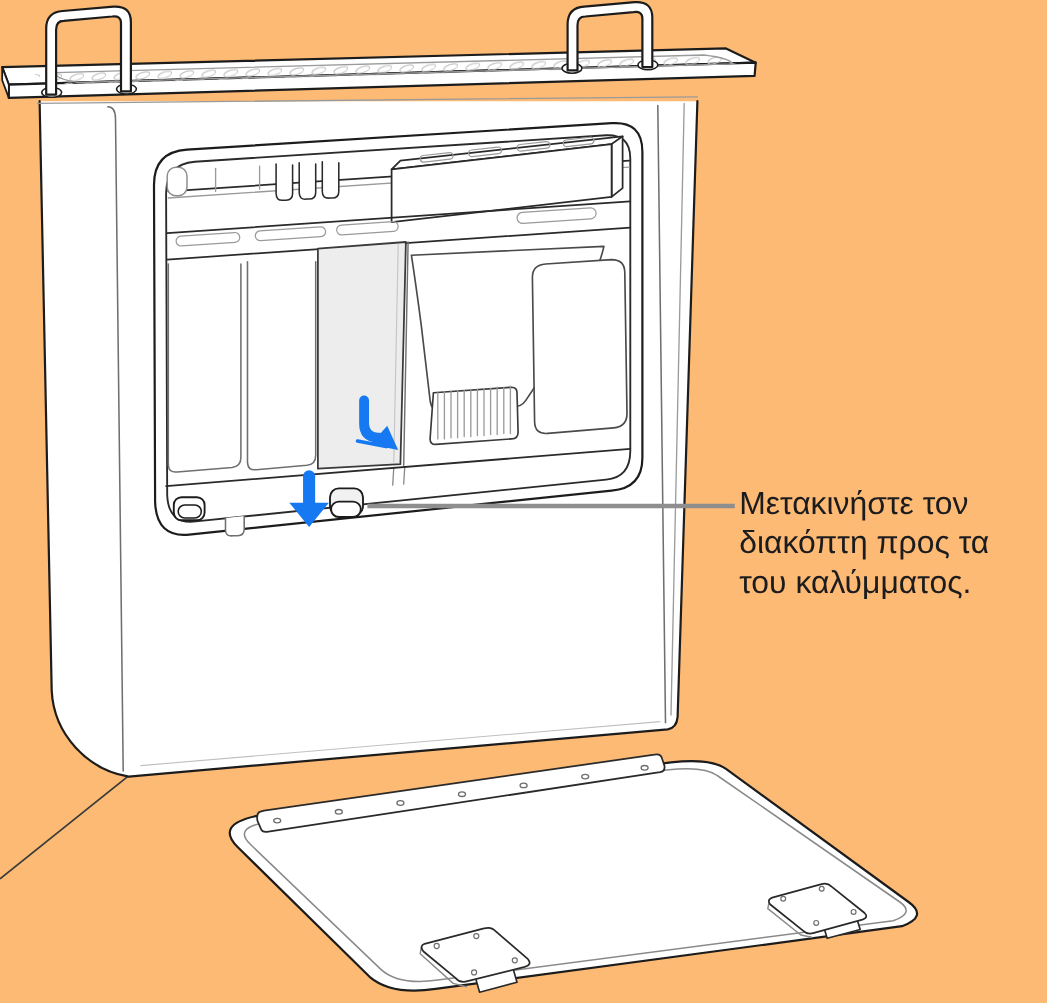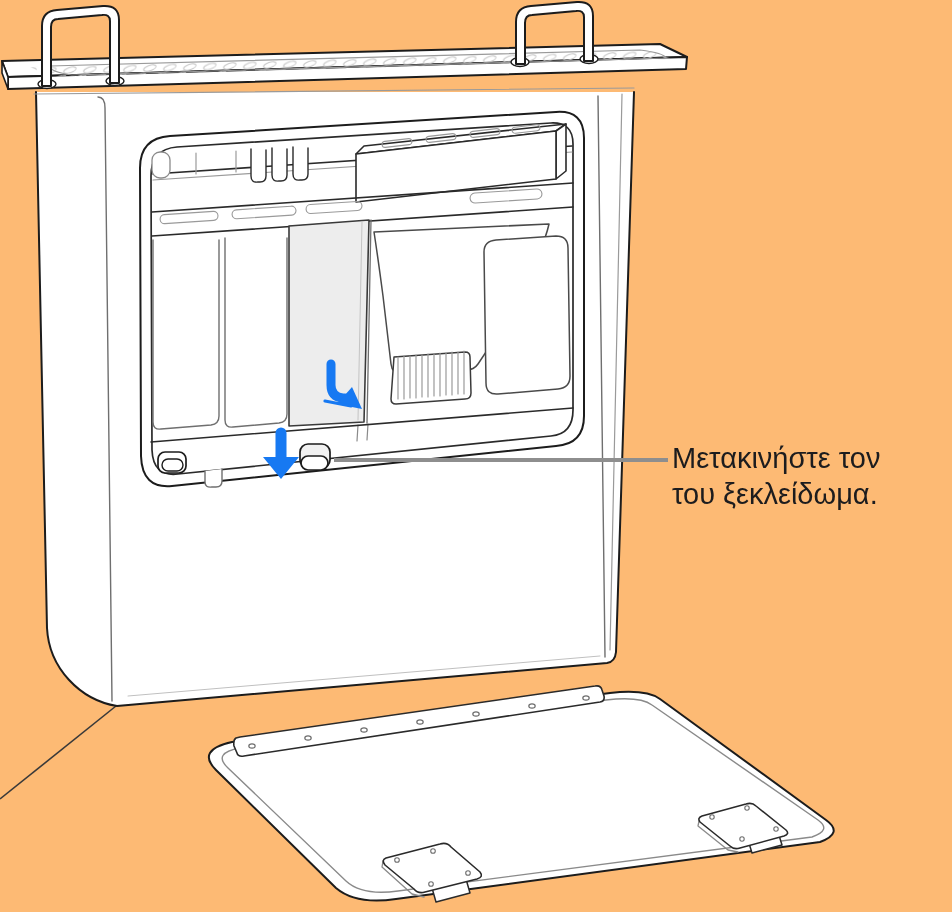--- a/index.html
+++ b/index.html
@@ -187,16 +187,17 @@
             <circle cx="747" cy="808" r="2.2"></circle>
         <circle cx="776" cy="829" r="2.2"></circle>
             <circle cx="742" cy="839" r="2.2"></circle>
       </g>
     </g>
   </g>
 </svg>
 
 <div class="callout-text">
   <div>Μετακινήστε τον</div>
-  <div>του ξεκλείδωμα.</div>
+  <div>διακόπτη προς τα</div>
+  <div>του καλύμματος.</div>
 </div>
 
 </div>
 
 </body></html>

